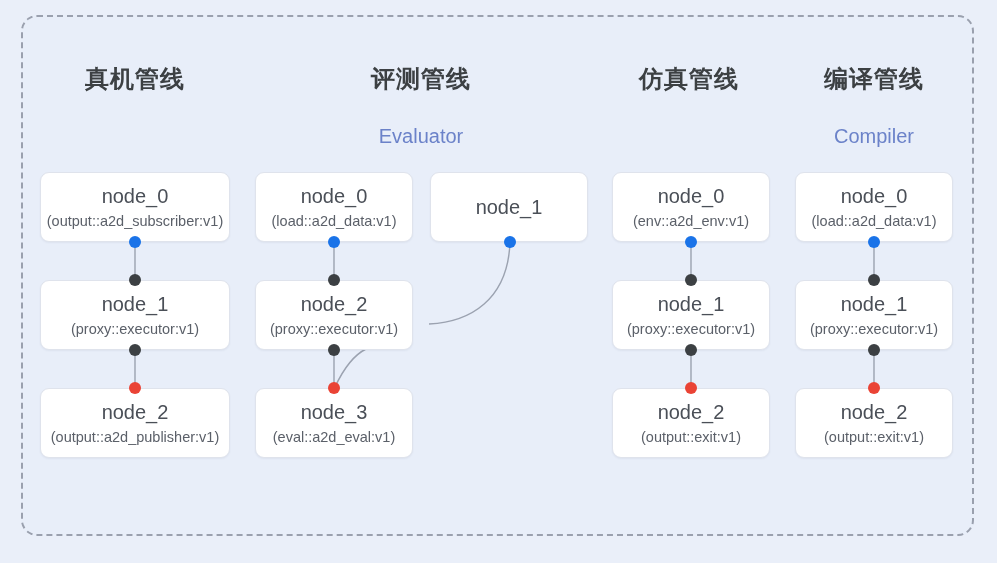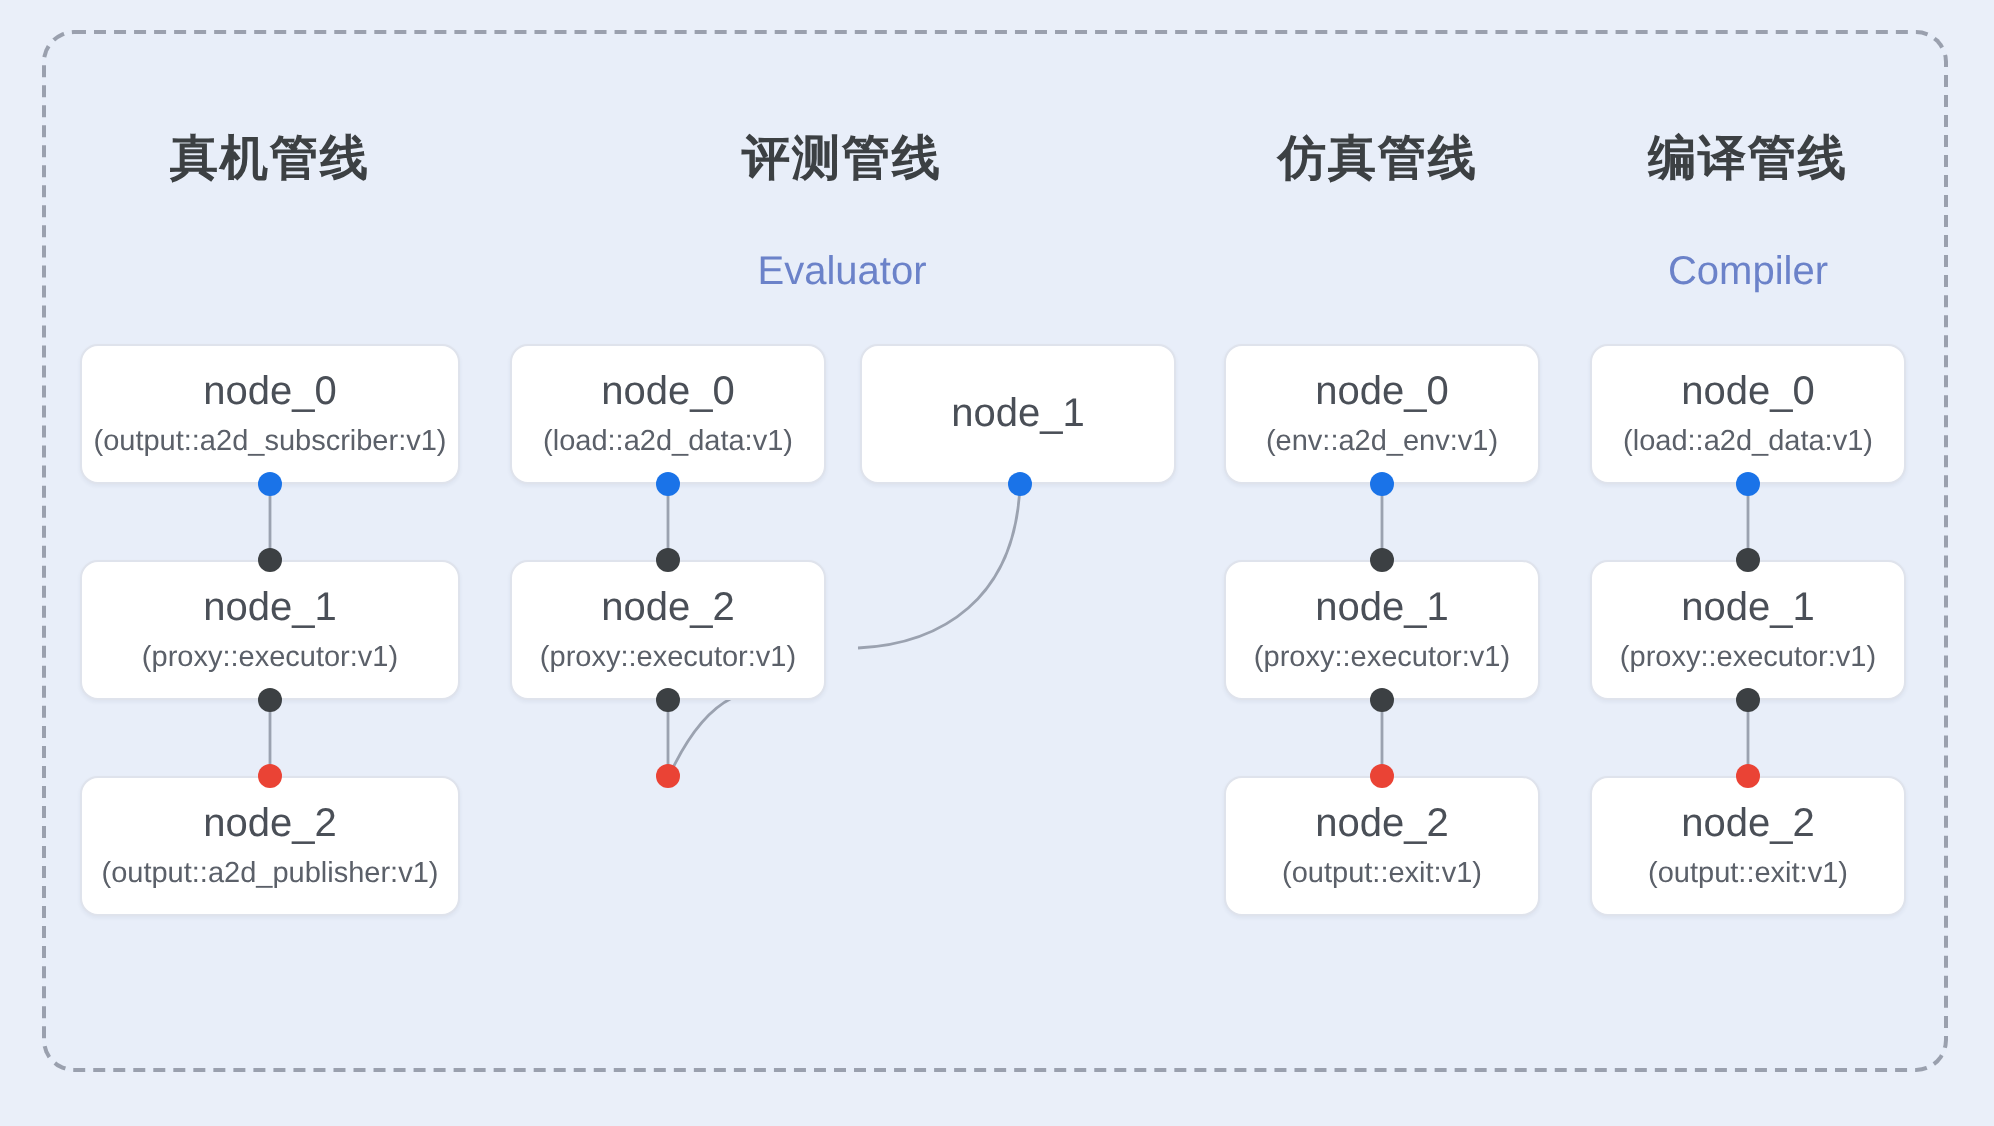--- a/index.html
+++ b/index.html
@@ -159,20 +159,24 @@
   </div>
   <div class="port port-blue" style="left:504px; top:236px;"></div>
 
   <div class="node-box" style="left:255px; top:280px; width:158px; height:70px;">
     <div class="node-title">node_2</div>
     <div class="node-sub">(proxy::executor:v1)</div>
   </div>
   <div class="port port-dark" style="left:328px; top:274px;"></div>
   <div class="port port-dark" style="left:328px; top:344px;"></div>
 
+  <div class="node-box" style="left:255px; top:388px; width:158px; height:70px;">
+    <div class="node-title">node_3</div>
+    <div class="node-sub">(eval::a2d_eval:v1)</div>
+  </div>
   <div class="port port-red" style="left:328px; top:382px;"></div>
 
   <div class="node-box" style="left:612px; top:172px; width:158px; height:70px;">
     <div class="node-title">node_0</div>
     <div class="node-sub">(env::a2d_env:v1)</div>
   </div>
   <div class="port port-blue" style="left:685px; top:236px;"></div>
 
   <div class="node-box" style="left:612px; top:280px; width:158px; height:70px;">
     <div class="node-title">node_1</div>

